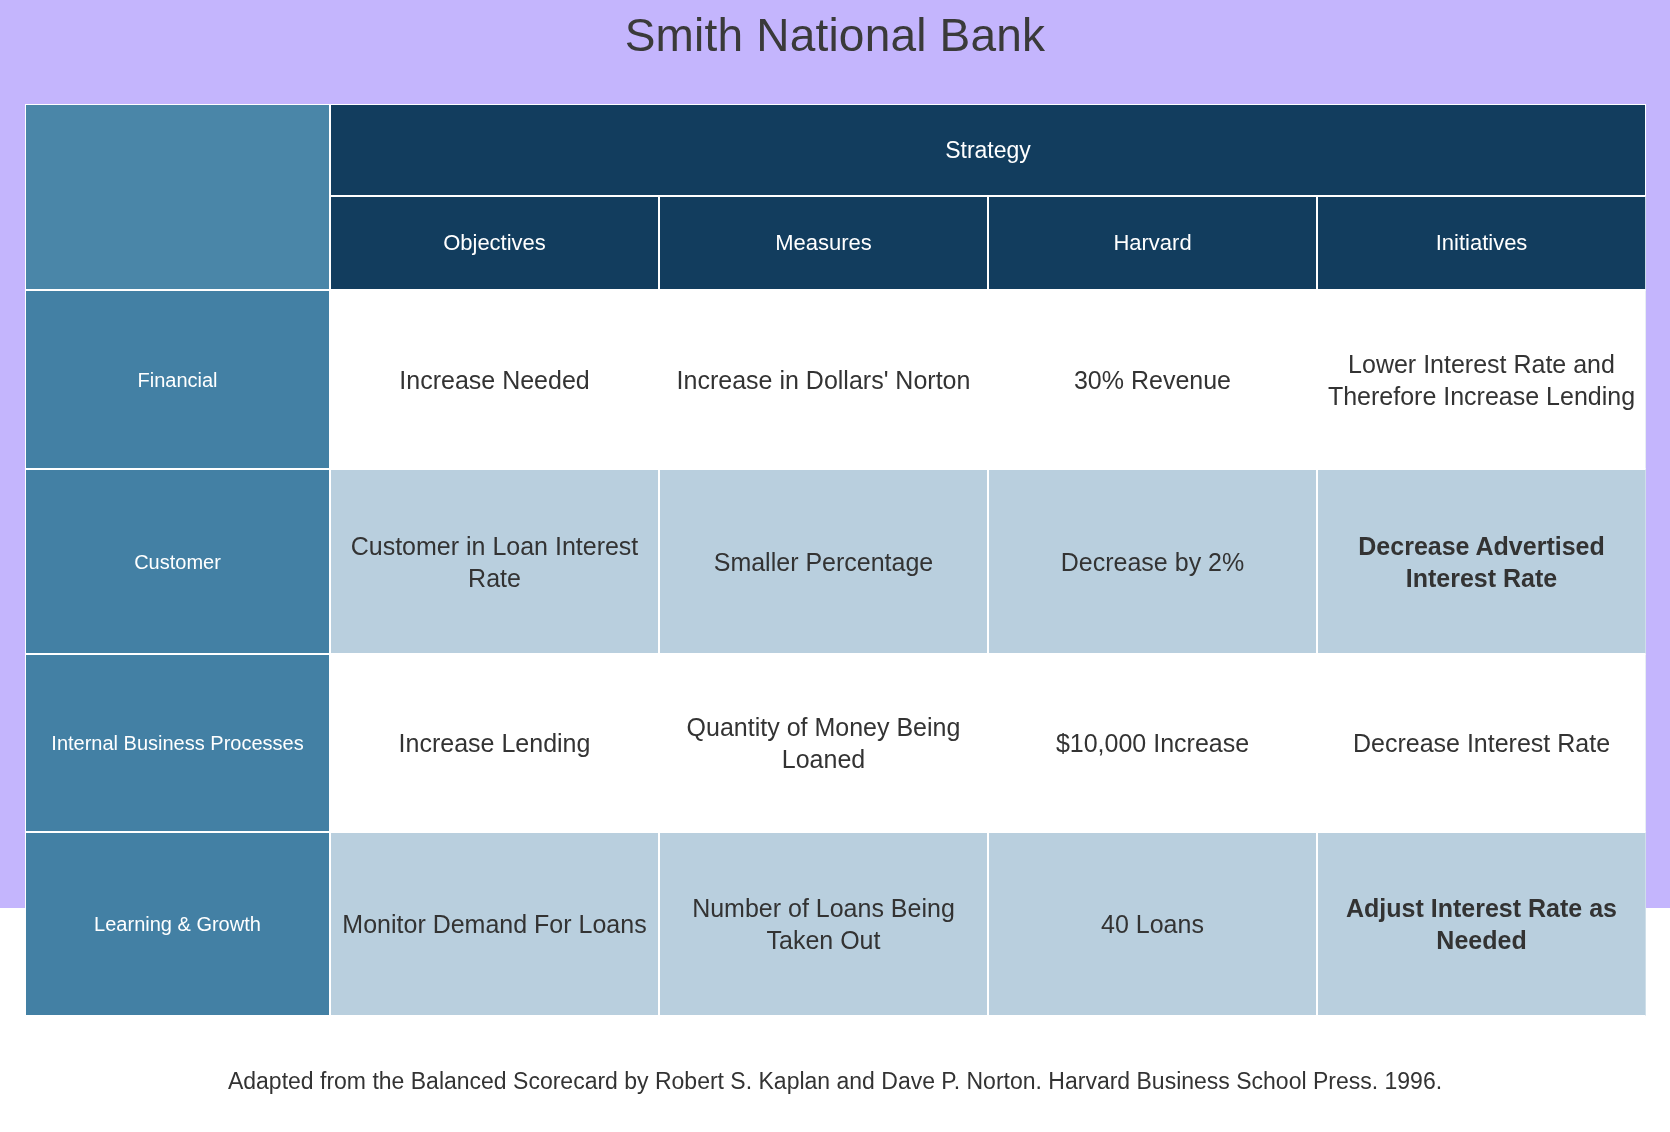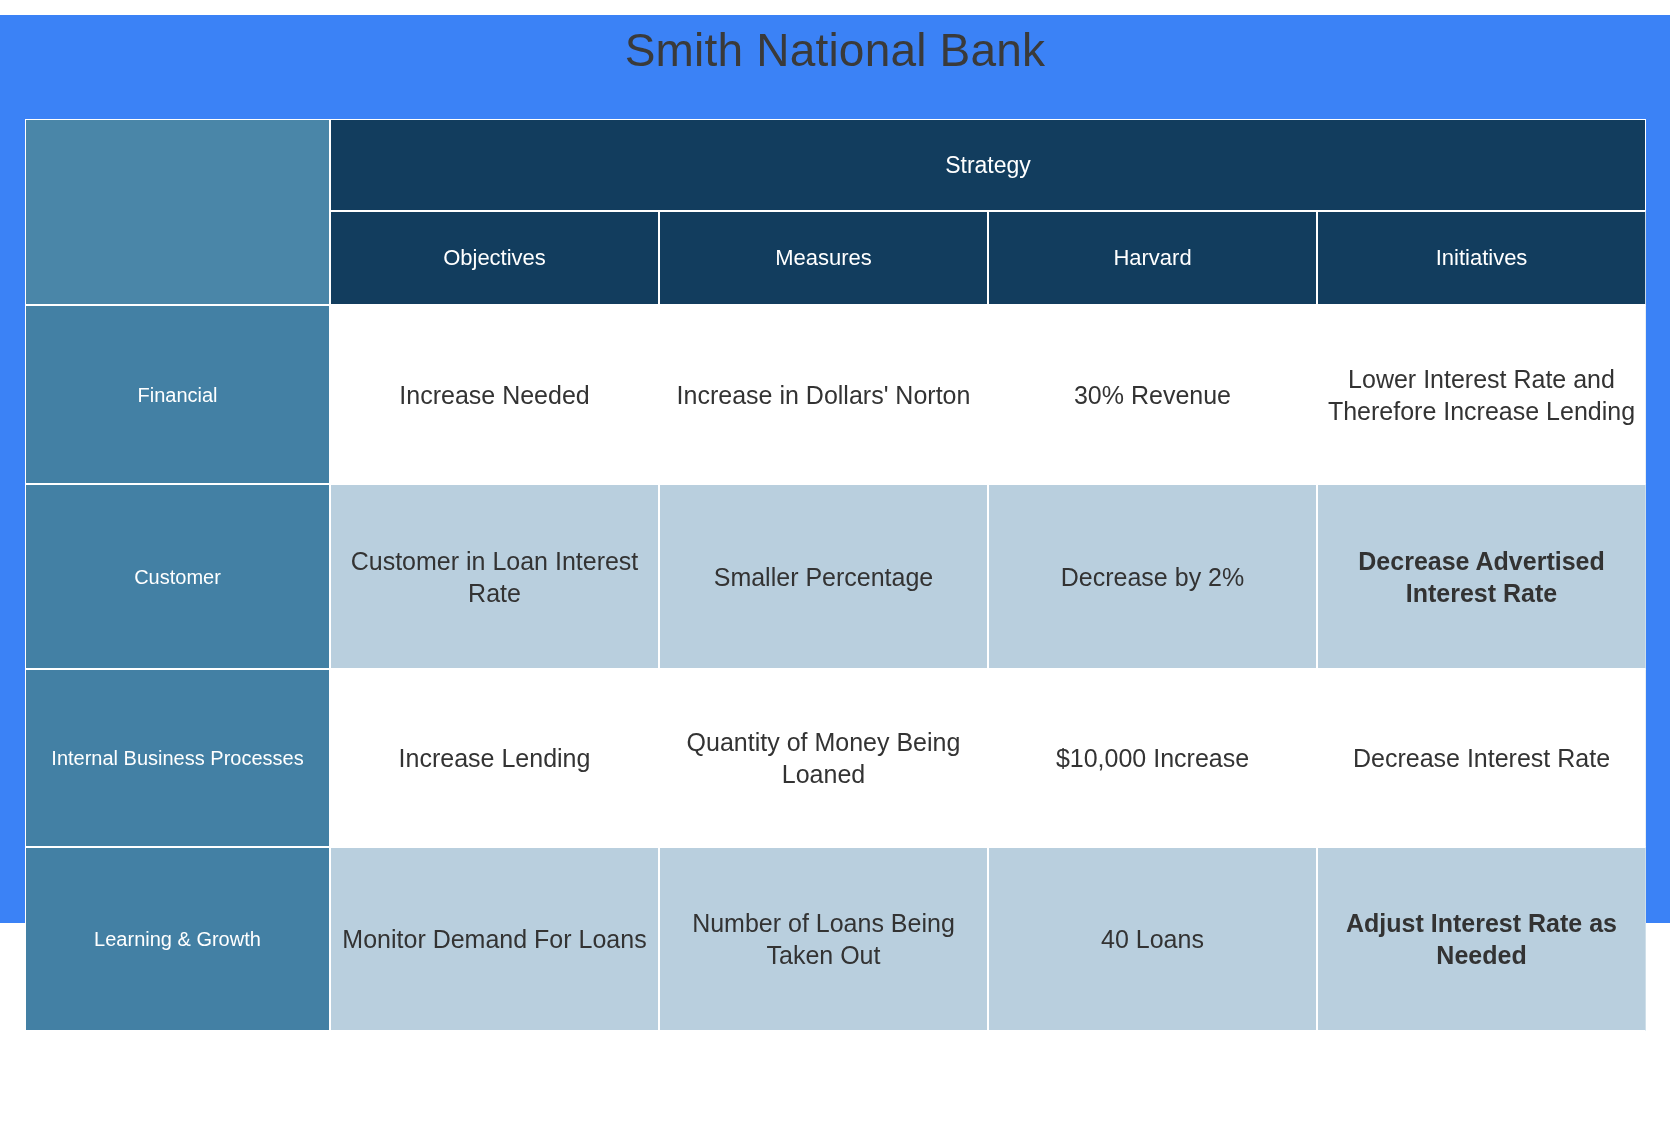--- a/index.html
+++ b/index.html
@@ -12,22 +12,21 @@
     height: 1132px;
     font-family: "Liberation Sans", sans-serif;
     color: #333333;
     overflow: hidden;
   }
 
   .page {
     position: relative;
     width: 1670px;
     height: 908px;
-    background: #3b82f6;
-    margin-top: 15px;
+    background: #c4b5fd;
   }
 
   .page-title {
     position: absolute;
     top: 10px;
     left: 0;
     width: 1670px;
     text-align: center;
     font-size: 46px;
     font-weight: 400;
@@ -181,14 +180,15 @@
       <tr class="row-even r4">
         <td class="perspective-cell">Learning &amp; Growth</td>
         <td class="data-cell">Monitor Demand For Loans</td>
         <td class="data-cell">Number of Loans Being Taken Out</td>
         <td class="data-cell">40 Loans</td>
         <td class="data-cell last">Adjust Interest Rate as Needed</td>
       </tr>
     </tbody>
   </table>
 
+  <div class="footnote">Adapted from the Balanced Scorecard by Robert S. Kaplan and Dave P. Norton. Harvard Business School Press. 1996.</div>
 
 </div>
 
 </body></html>

